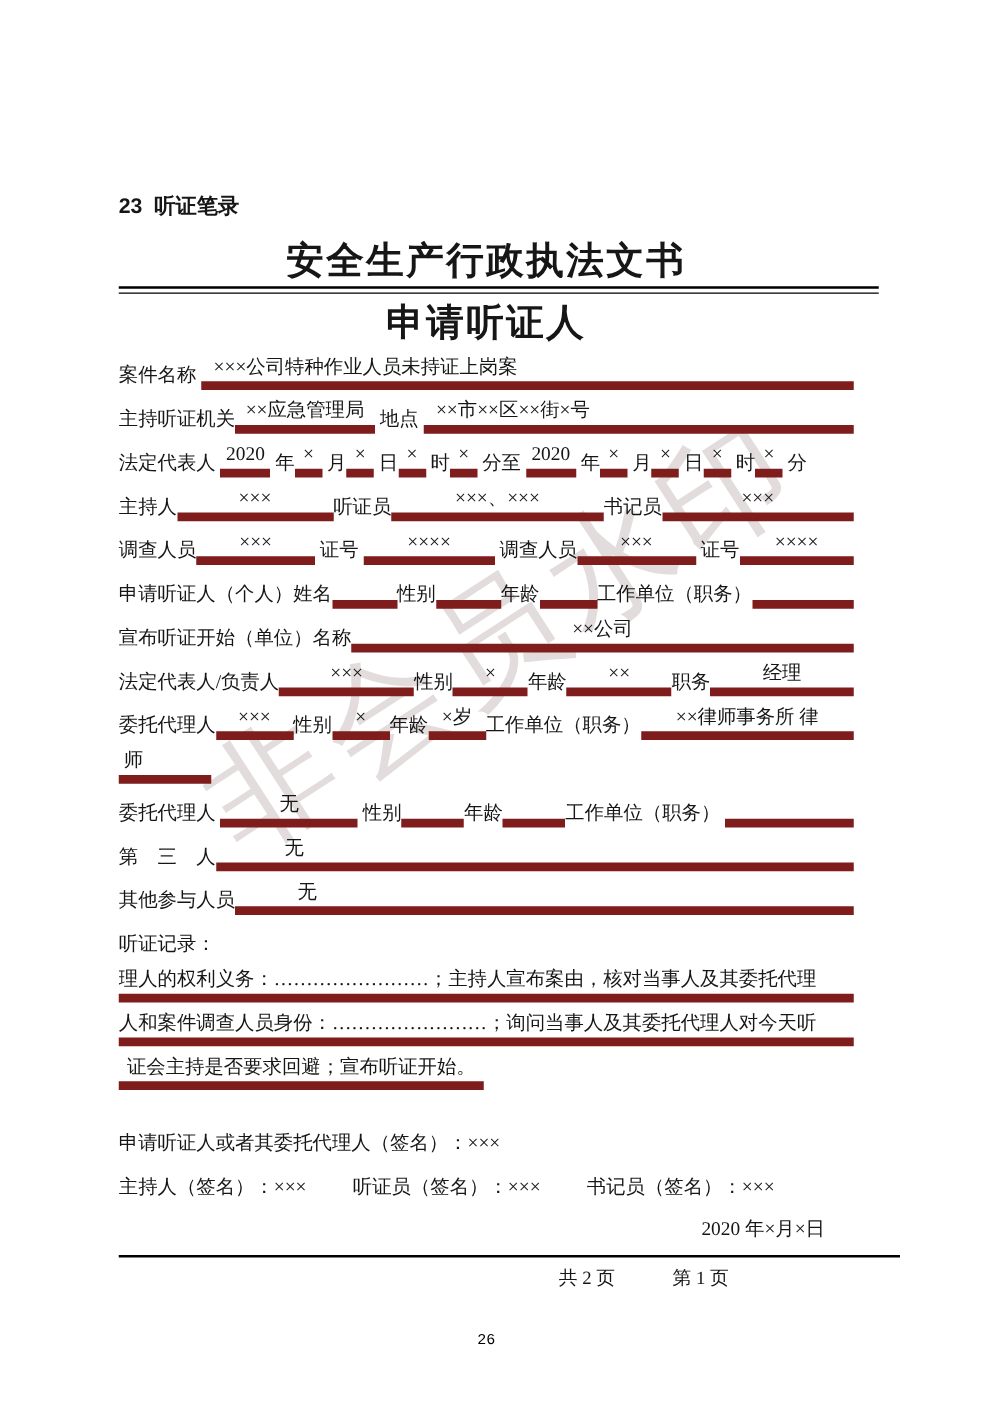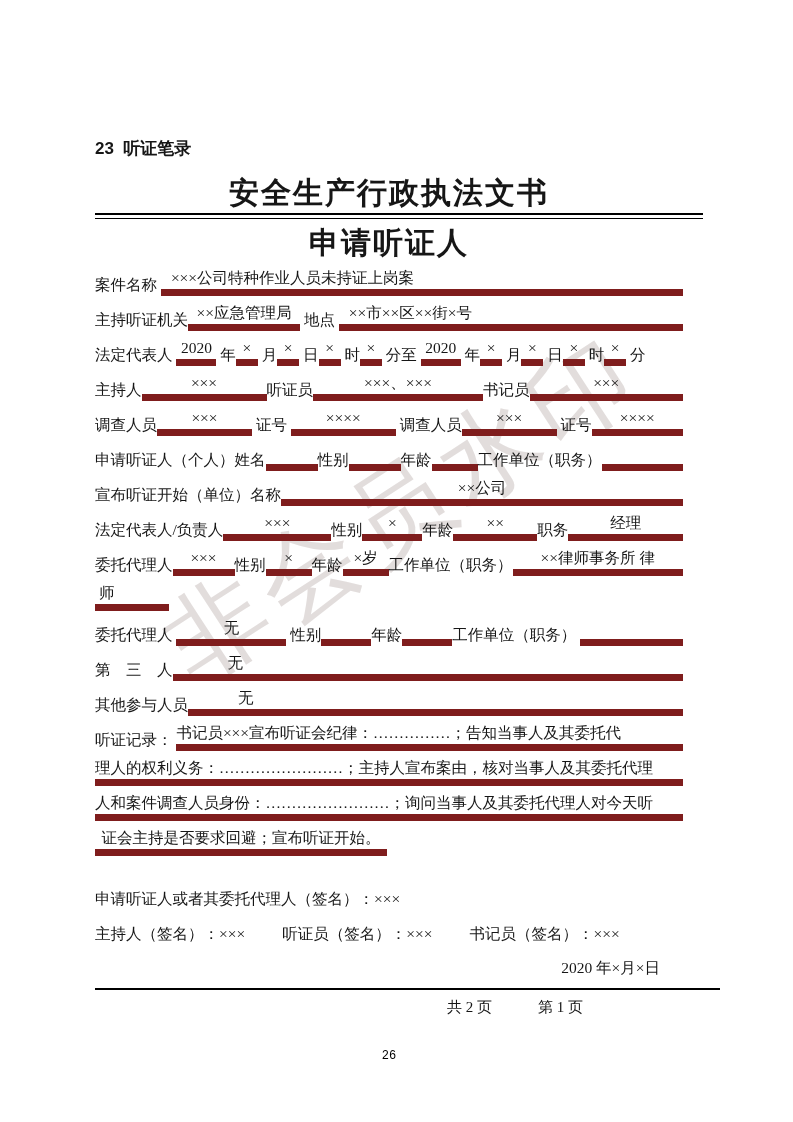--- a/index.html
+++ b/index.html
@@ -17,21 +17,21 @@
     height:100px;line-height:100px;
     font-size:100px;letter-spacing:8px;white-space:nowrap;
     color:rgba(203,193,191,0.55);
     transform:rotate(-33deg);
     transform-origin:0 50%;
     z-index:0;
     font-family:"Liberation Sans","DejaVu Sans",sans-serif;
     user-select:none;
   }
   .content{
-    position:absolute;left:95px;top:2px;width:588px;z-index:1;
+    position:absolute;left:95px;top:18px;width:588px;z-index:1;
   }
   .section-heading{
     margin-top:136px;
     font-family:"Liberation Sans","DejaVu Sans",sans-serif;
     font-weight:bold;font-size:17px;line-height:22px;
     white-space:pre;
   }
   .doc-title{
     font-weight:bold;font-size:30px;line-height:35px;text-align:center;
     letter-spacing:2px;
@@ -195,21 +195,20 @@
         <div class="frow">
           <span class="lbl">第　三　人</span>
           <span class="fill" style="flex: 1 1 auto; text-align: left; padding-left: 55px;">无</span>
         </div>
         <div class="frow">
           <span class="lbl">其他参与人员</span>
           <span class="fill" style="flex: 1 1 auto; text-align: left; padding-left: 50px;">无</span>
         </div>
         <div class="frow">
           <span class="lbl">听证记录： </span>
-          <span class="fill" style="flex: 1 1 auto; text-align: left;">书记员×××宣布听证会纪律：……………；告知当事人及其委托代</span>
         </div>
         <div class="frow">
           <span class="fill" style="flex: 1 1 auto; text-align: left;">理人的权利义务：……………………；主持人宣布案由，核对当事人及其委托代理</span>
         </div>
         <div class="frow">
           <span class="fill" style="flex: 1 1 auto; text-align: left;">人和案件调查人员身份：……………………；询问当事人及其委托代理人对今天听</span>
         </div>
         <div class="frow">
           <span class="fill" style="width: 292px; text-align: center;">证会主持是否要求回避；宣布听证开始。</span>
         </div>

